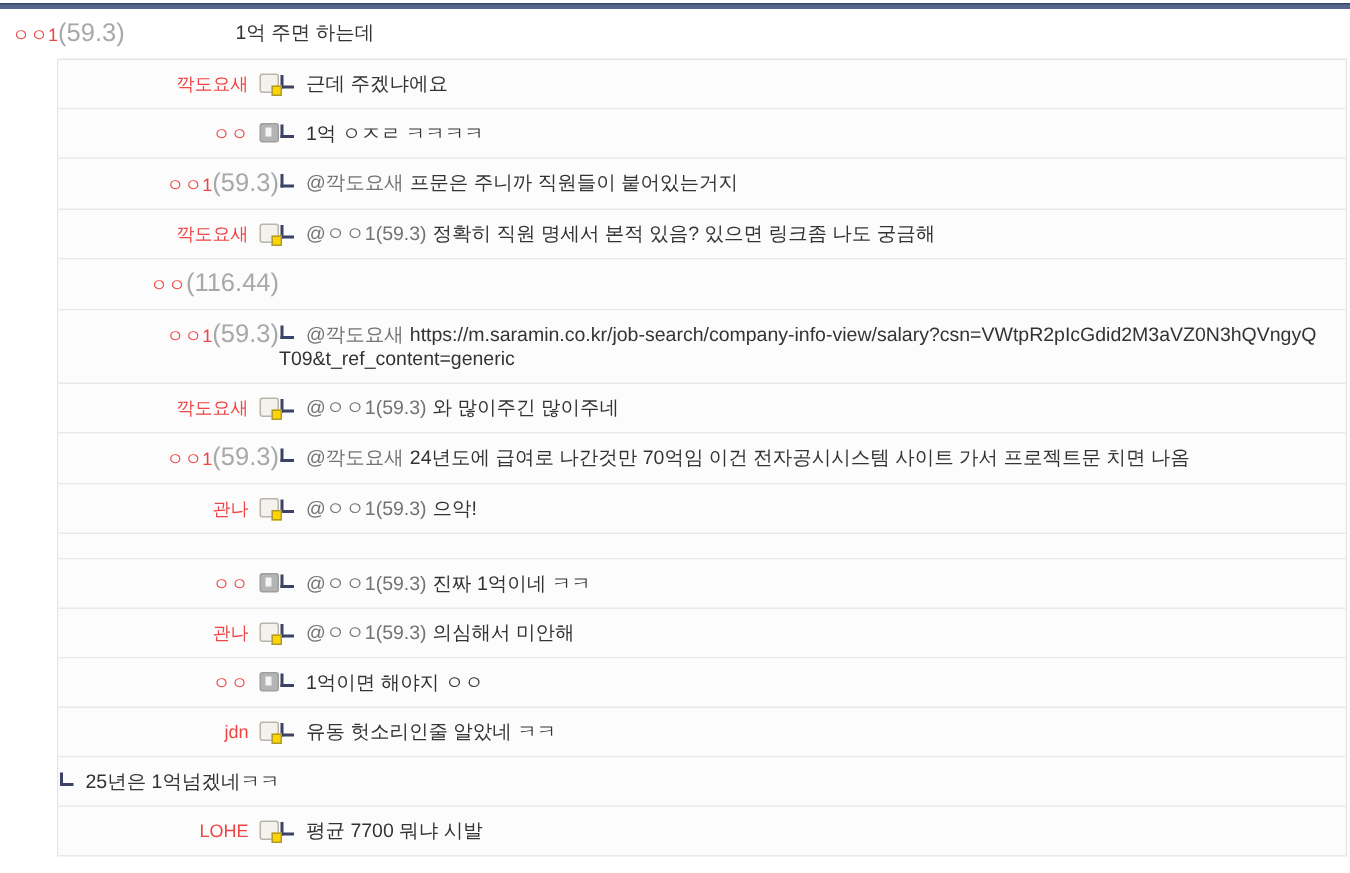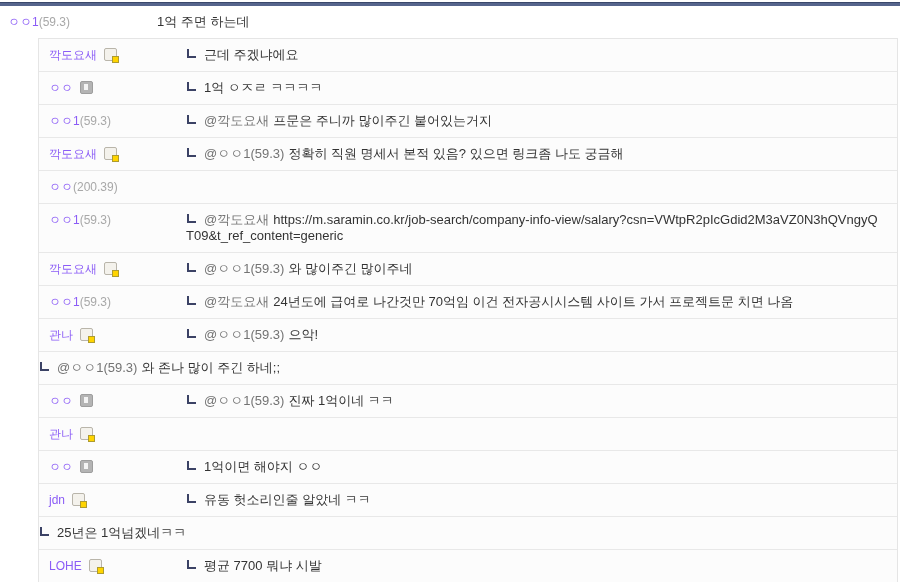--- a/index.html
+++ b/index.html
@@ -12,25 +12,25 @@
 
   .row { display:flex; align-items:flex-start; }
   .row.parent { padding:8px 0 8px 8px; background:#fff; }
   .row.parent .user { width:149px; flex-shrink:0; }
   .row.reply { padding:8px 0; border-bottom:1px solid #e8e8e8; background:#fcfcfc; }
 
   .replies {
     margin-left:38px; margin-right:2px;
     border-left:1px solid #e5e5e5; border-right:1px solid #e5e5e5; border-top:1px solid #e5e5e5;
   }
-  .reply .user { width:137px; flex-shrink:0; padding-left:10px; }
+  .reply .user { width:137px; flex-shrink:0; padding-left:10px;text-align:right; }
 
   .user { font-size:12px; color:#555; line-height:16px; cursor:pointer; white-space:nowrap; }
-  .nick { color:#8b5cf6; }
-  .ip   { color:#a8a8a8; font-size:12px; }
+  .nick { color:#ef4444; }
+  .ip   { color:#a8a8a8; font-size:17px; }
 
   .badge { display:inline-block; width:11px; height:11px; position:relative;
            margin-left:4px; vertical-align:-2px; cursor:pointer; }
   .badge.gallog { background:#f4f2ec; border:1px solid #b9b5aa; border-radius:2px; }
   .badge.gallog::after { content:""; position:absolute; right:-3px; bottom:-3px;
            width:5px; height:5px; background:#ffd400; border:1px solid #ad9b30; }
   .badge.guest { background:#b4b4b4; border:1px solid #9e9e9e; border-radius:2px; }
   .badge.guest::after { content:""; position:absolute; left:3px; top:2px;
            width:4px; height:6px; background:#ffffff; opacity:.85; }
 
@@ -74,37 +74,37 @@
       <span class="arrow"></span><span class="txt">1억 ㅇㅈㄹ ㅋㅋㅋㅋ</span>
     </div>
   </div>
 
   <div class="row reply">
     <div class="user">
       <span class="nick">ㅇㅇ1</span><span class="ip">(59.3)</span>
       
     </div>
     <div class="ctext">
-      <span class="arrow"></span><span class="mention">@깍도요새</span><span class="txt">프문은 주니까 많이주긴 붙어있는거지</span>
+      <span class="arrow"></span><span class="mention">@깍도요새</span><span class="txt">프문은 주니까 직원들이 붙어있는거지</span>
     </div>
   </div>
 
   <div class="row reply">
     <div class="user">
       <span class="nick">깍도요새</span>
       <span class="badge gallog"></span>
     </div>
     <div class="ctext">
       <span class="arrow"></span><span class="mention">@ㅇㅇ1(59.3)</span><span class="txt">정확히 직원 명세서 본적 있음? 있으면 링크좀 나도 궁금해</span>
     </div>
   </div>
 
   <div class="row reply">
     <div class="user">
-      <span class="nick">ㅇㅇ</span><span class="ip">(200.39)</span>
+      <span class="nick">ㅇㅇ</span><span class="ip">(116.44)</span>
       
     </div>
   </div>
 
   <div class="row reply">
     <div class="user">
       <span class="nick">ㅇㅇ1</span><span class="ip">(59.3)</span>
       
     </div>
     <div class="ctext">
@@ -136,40 +136,40 @@
     <div class="user">
       <span class="nick">관나</span>
       <span class="badge gallog"></span>
     </div>
     <div class="ctext">
       <span class="arrow"></span><span class="mention">@ㅇㅇ1(59.3)</span><span class="txt">으악!</span>
     </div>
   </div>
 
   <div class="row reply">
-    <div class="ctext">
-      <span class="arrow"></span><span class="mention">@ㅇㅇ1(59.3)</span><span class="txt">와 존나 많이 주긴 하네;;</span>
-    </div>
   </div>
 
   <div class="row reply">
     <div class="user">
       <span class="nick">ㅇㅇ</span>
       <span class="badge guest"></span>
     </div>
     <div class="ctext">
       <span class="arrow"></span><span class="mention">@ㅇㅇ1(59.3)</span><span class="txt">진짜 1억이네 ㅋㅋ</span>
     </div>
   </div>
 
   <div class="row reply">
     <div class="user">
       <span class="nick">관나</span>
       <span class="badge gallog"></span>
     </div>
+    <div class="ctext">
+      <span class="arrow"></span><span class="mention">@ㅇㅇ1(59.3)</span><span class="txt">의심해서 미안해</span>
+    </div>
   </div>
 
   <div class="row reply">
     <div class="user">
       <span class="nick">ㅇㅇ</span>
       <span class="badge guest"></span>
     </div>
     <div class="ctext">
       <span class="arrow"></span><span class="txt">1억이면 해야지 ㅇㅇ</span>
     </div>

